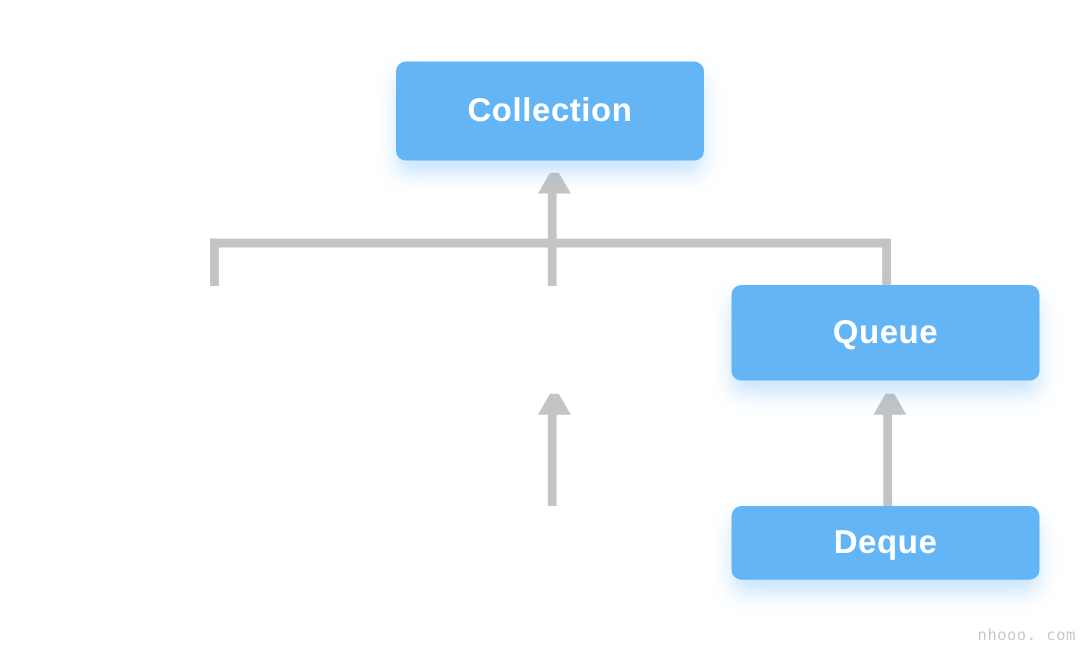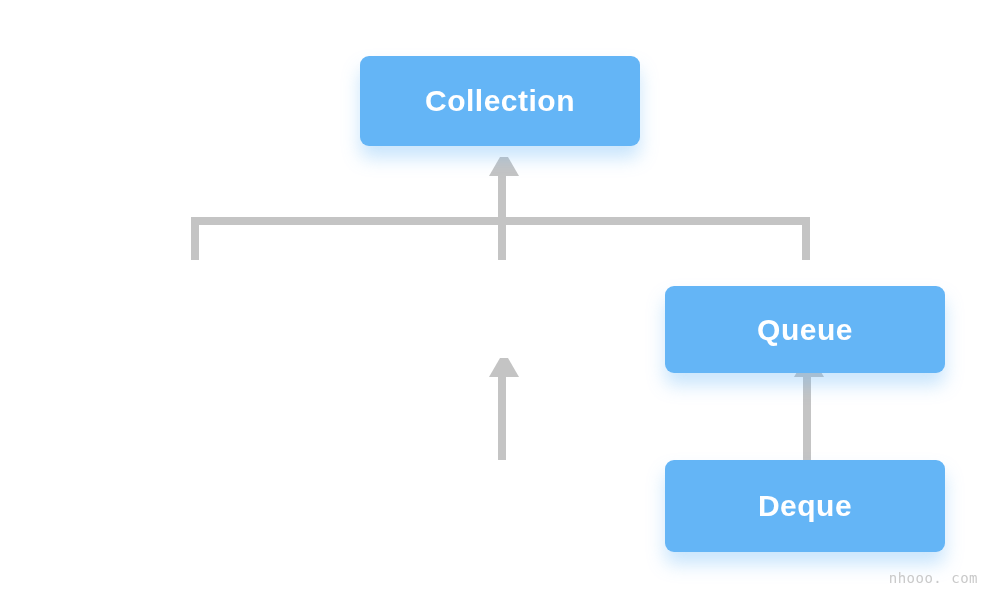--- a/index.html
+++ b/index.html
@@ -21,23 +21,23 @@
     align-items: center;
     justify-content: center;
     font-weight: 700;
     font-size: 30px;
     letter-spacing: 0.5px;
     box-shadow: 0 12px 18px rgba(100, 181, 246, 0.35);
   }
   .node-collection { left: 352px; top: 48px;  width: 280px; height: 90px; }
   .node-list      { left: 48px;  top: 251px; width: 280px; height: 87px; }
   .node-set       { left: 352px; top: 251px; width: 280px; height: 87px; }
-  .node-queue     { left: 657px; top: 251px; width: 280px; height: 87px; margin-top: 27px; }
+  .node-queue     { left: 657px; top: 251px; width: 280px; height: 87px; }
   .node-sortedset { left: 352px; top: 452px; width: 280px; height: 90px; }
-  .node-deque     { left: 657px; top: 452px; width: 280px; height: 92px; }
+  .node-deque     { left: 657px; top: 452px; width: 280px; height: 67px; }
 
   .line {
     position: absolute;
     background: #C4C4C4;
   }
   
   .h-bus   { left: 183px; top: 209px; width: 615px; height: 4px; }
   
   .v-list  { left: 183px; top: 209px; width: 4px; height: 43px; }
   .v-queue { left: 794px; top: 209px; width: 4px; height: 43px; }

